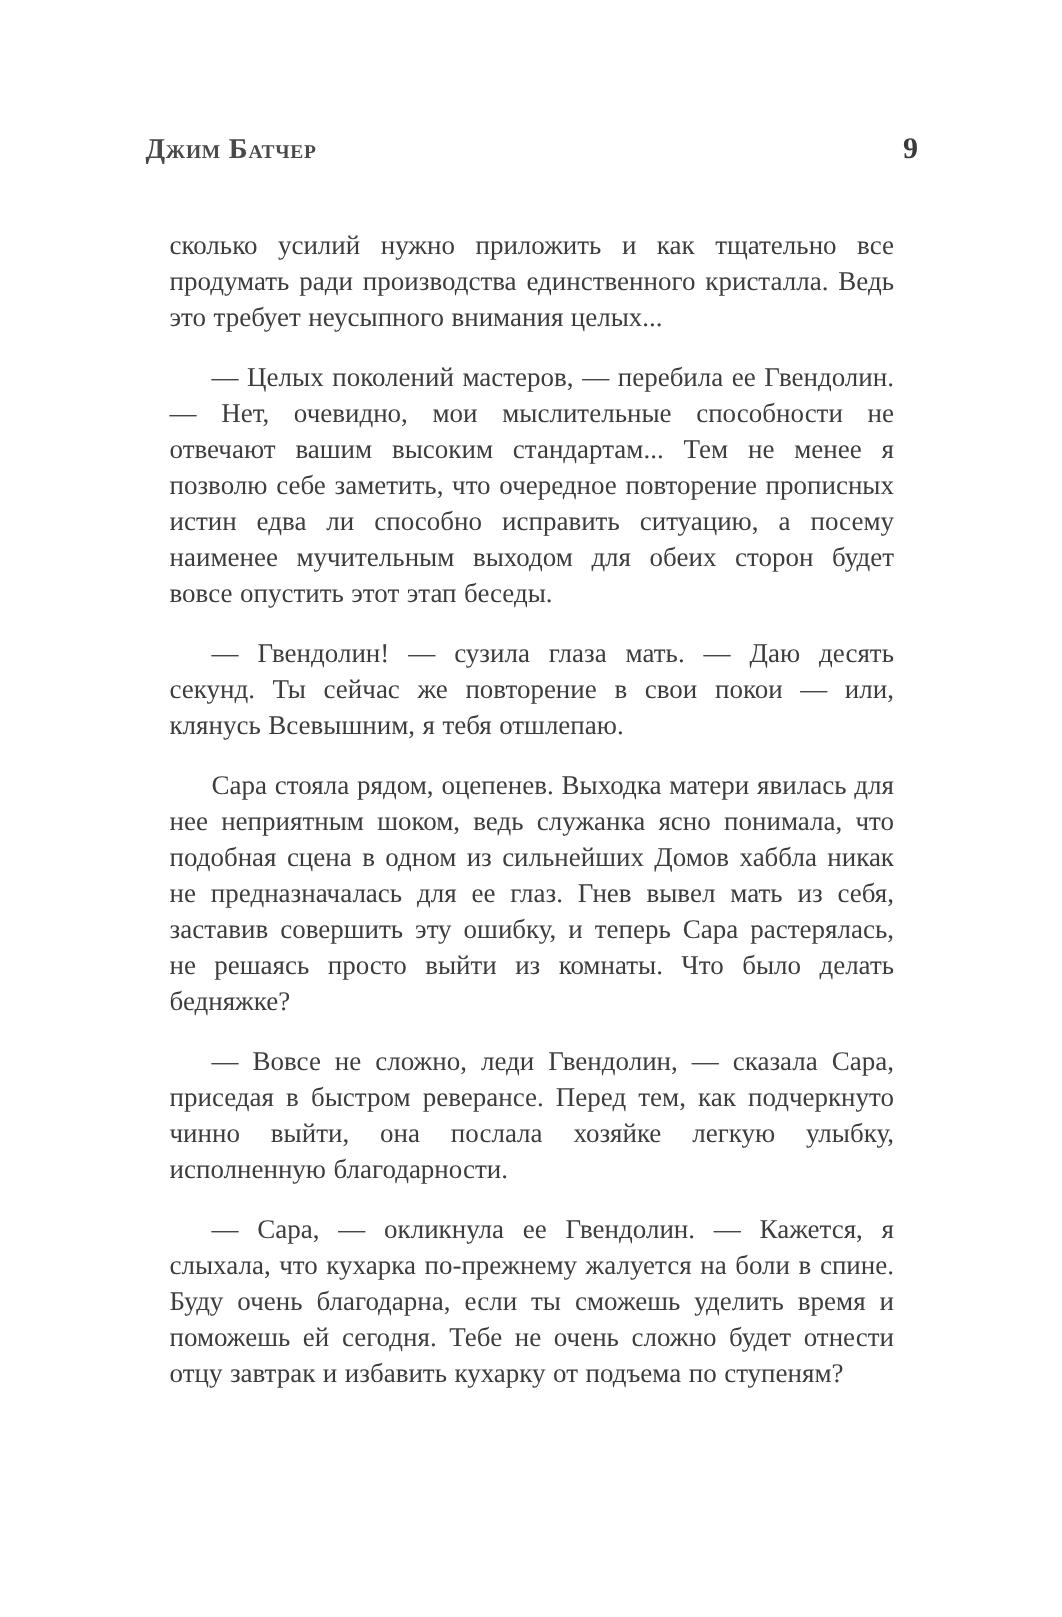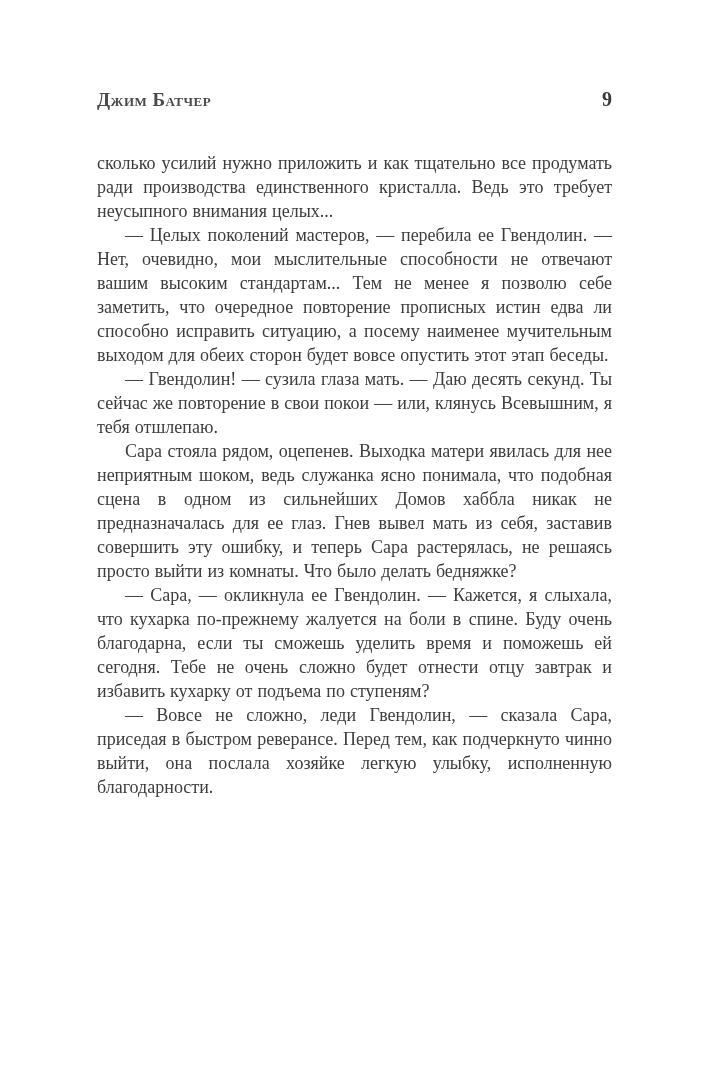--- a/index.html
+++ b/index.html
@@ -38,36 +38,36 @@
   }
   .body-text {
     font-size: 18px;
     line-height: 24px;
     text-align: justify;
     hyphens: auto;
     -webkit-hyphens: auto;
     word-spacing: 0.5px;
   }
   .para {
-    margin: 0;
+    margin: 16px;
     text-indent: 28px;
   }
   .para.no-indent {
     text-indent: 0;
   }
 </style>
 </head>
 <body>
 
 <div class="page">
   <div class="header">
     <span class="author">Джим Батчер</span>
     <span class="pagenum">9</span>
   </div>
   <div class="body-text">
     <p class="para no-indent">сколько усилий нужно приложить и как тщательно все продумать ради производства единственного кристалла. Ведь это требует неусыпного внимания целых...</p>
     <p class="para">— Целых поколений мастеров, — перебила ее Гвендолин. — Нет, очевидно, мои мыслительные способности не отвечают вашим высоким стандартам... Тем не менее я позволю себе заметить, что очередное повторение прописных истин едва ли способно исправить ситуацию, а посему наименее мучительным выходом для обеих сторон будет вовсе опустить этот этап беседы.</p>
     <p class="para">— Гвендолин! — сузила глаза мать. — Даю десять секунд. Ты сейчас же повторение в свои покои — или, клянусь Всевышним, я тебя отшлепаю.</p>
     <p class="para">Сара стояла рядом, оцепенев. Выходка матери явилась для нее неприятным шоком, ведь служанка ясно понимала, что подобная сцена в одном из сильнейших Домов хаббла никак не предназначалась для ее глаз. Гнев вывел мать из себя, заставив совершить эту ошибку, и теперь Сара растерялась, не решаясь просто выйти из комнаты. Что было делать бедняжке?</p>
+    <p class="para">— Вовсе не сложно, леди Гвендолин, — сказала Сара, приседая в быстром реверансе. Перед тем, как подчеркнуто чинно выйти, она послала хозяйке легкую улыбку, исполненную благодарности.</p>
     <p class="para">— Сара, — окликнула ее Гвендолин. — Кажется, я слыхала, что кухарка по-прежнему жалуется на боли в спине. Буду очень благодарна, если ты сможешь уделить время и поможешь ей сегодня. Тебе не очень сложно будет отнести отцу завтрак и избавить кухарку от подъема по ступеням?</p>
-    <p class="para">— Вовсе не сложно, леди Гвендолин, — сказала Сара, приседая в быстром реверансе. Перед тем, как подчеркнуто чинно выйти, она послала хозяйке легкую улыбку, исполненную благодарности.</p>
   </div>
 </div>
 
 </body></html>

